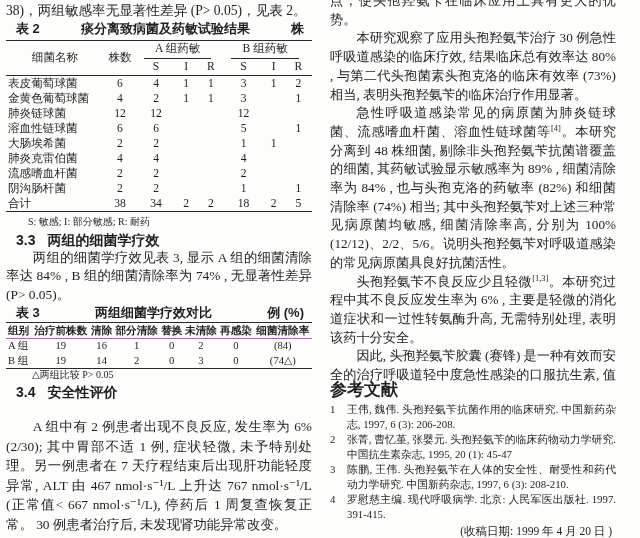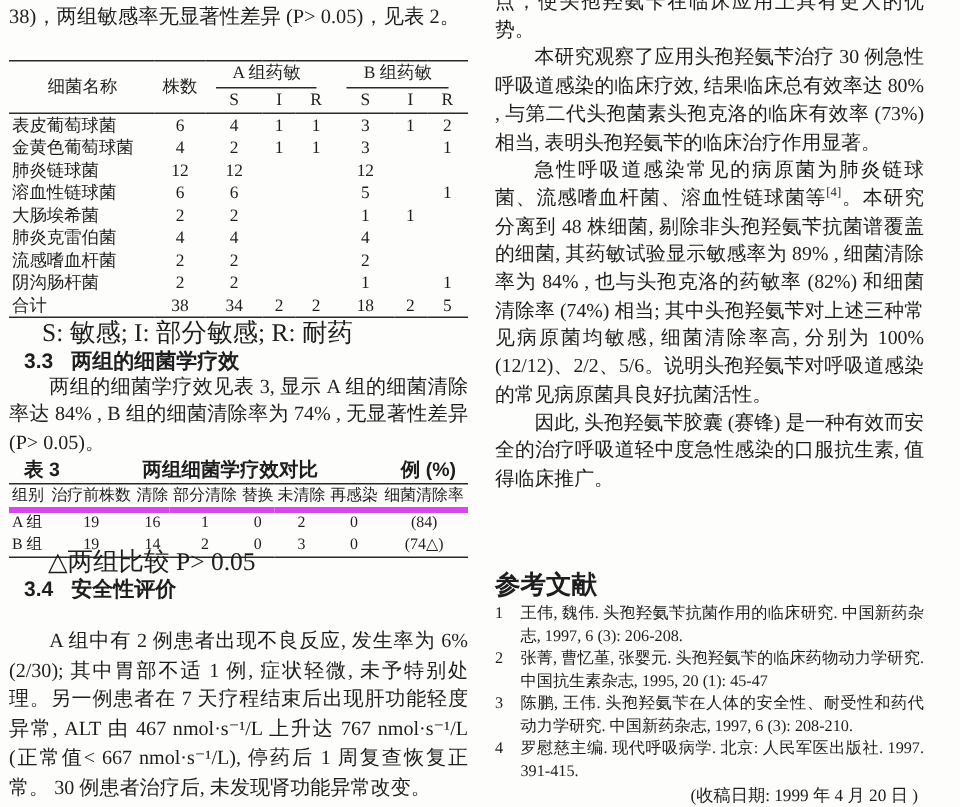--- a/index.html
+++ b/index.html
@@ -29,33 +29,33 @@
   table { border-collapse:collapse; width:100%; }
   .t2 { border-top:1.6px solid #2a2a2a; border-bottom:1.6px solid #2a2a2a; font-size:11.6px; }
   .t2 thead { border-bottom:1px solid #2a2a2a; }
   .t2 th { font-weight:normal; padding:0 1px; line-height:16px; }
   .t2 th.h-bact { text-align:center; padding-left:2px; width:94px; }
   .t2 th.h-n { width:32px; }
   .t2 .grp-line { border-bottom:1px solid #2a2a2a; margin:0 12px 0 6px; padding-bottom:1px; text-align:center; }
   .t2 td { text-align:center; padding:0 1px; line-height:15px; white-space:nowrap; }
   .t2 td.name { text-align:left; padding-left:2px; }
 
-  .tbl-footnote { position:absolute; left:22px; right:0; font-size:17px; line-height:14px; }
+  .tbl-footnote { position:absolute; left:22px; right:0; font-size:10px; line-height:14px; }
   .l-t2note { top:215px; }
 
   .sec-heading { position:absolute; left:0; right:0; font-weight:bold; font-size:14px; line-height:17px;
                  font-family:"Liberation Sans","DejaVu Sans",sans-serif; padding-left:10px; }
   .sec-heading .sec-num { margin-right:12px; }
   .l-s33h { top:232px; }
   .l-s33p { position:absolute; top:249px; left:0; right:0; font-size:13.4px; line-height:18.3px;
             text-align:justify; text-indent:2em; }
   .l-t3cap { top:305px; }
   .l-t3 { position:absolute; top:322px; left:0; right:0; }
   .t3 { border-top:1.6px solid #2a2a2a; border-bottom:1.6px solid #2a2a2a; font-size:10.6px; }
-  .t3 th { font-weight:normal; border-bottom:4px solid #d946ef; padding:0; line-height:15px; white-space:nowrap; }
+  .t3 th { font-weight:bold; border-bottom:1px solid #d946ef; padding:0; line-height:15px; white-space:nowrap; }
   .t3 td { text-align:center; padding:0; line-height:14.5px; white-space:nowrap; }
   .t3 th.c0, .t3 td.c0 { text-align:left; padding-left:2px; }
   .l-t3note { top:368px; padding-left:4px; }
   .l-s34h { top:384px; }
   .l-s34p { position:absolute; top:400px; left:0; right:0; font-size:13.4px; line-height:19.6px;
             text-align:justify; text-indent:2em;margin-top:17px; }
 
   
   .r-paras { position:absolute; top:-8px; left:0; right:0; max-height:396px; overflow:hidden;
              font-size:13.2px; line-height:18.7px; text-align:justify; }
@@ -73,20 +73,25 @@
 </style>
 </head>
 <body>
 
 <div class="page">
 
   <div class="col-left">
 
     <div class="l-intro">38)，两组敏感率无显著性差异 (P&gt; 0.05)，见表 2。</div>
 
+    <div class="tbl-caption l-t2cap">
+      <span class="cap-label">表 2</span>
+      <span class="cap-title">痰分离致病菌及药敏试验结果</span>
+      <span class="cap-unit">株</span>
+    </div>
 
     <div class="l-t2">
       <table class="t2">
         <thead>
           <tr>
             <th rowspan="2" class="h-bact">细菌名称</th>
             <th rowspan="2" class="h-n">株数</th>
             <th colspan="3">
               <div class="grp-line">A 组药敏</div>
             </th>
@@ -258,20 +263,21 @@
     <div class="l-s34p">A 组中有 2 例患者出现不良反应, 发生率为 6% (2/30); 其中胃部不适 1 例, 症状轻微, 未予特别处理。另一例患者在 7 天疗程结束后出现肝功能轻度异常, ALT 由 467 nmol·s⁻¹/L 上升达 767 nmol·s⁻¹/L (正常值&lt; 667 nmol·s⁻¹/L), 停药后 1 周复查恢复正常。 30 例患者治疗后, 未发现肾功能异常改变。</div>
 
   </div>
 
   <div class="col-right">
 
     <div class="r-paras">
       <p class="no-indent">点，使头孢羟氨苄在临床应用上具有更大的优势。</p>
       <p>本研究观察了应用头孢羟氨苄治疗 30 例急性呼吸道感染的临床疗效, 结果临床总有效率达 80% , 与第二代头孢菌素头孢克洛的临床有效率 (73%) 相当, 表明头孢羟氨苄的临床治疗作用显著。</p>
       <p><span>急性呼吸道感染常见的病原菌为肺炎链球菌、流感嗜血杆菌、溶血性链球菌等</span><sup class="cite">[4]</sup><span>。本研究分离到 48 株细菌, 剔除非头孢羟氨苄抗菌谱覆盖的细菌, 其药敏试验显示敏感率为 89% , 细菌清除率为 84% , 也与头孢克洛的药敏率 (82%) 和细菌清除率 (74%) 相当; 其中头孢羟氨苄对上述三种常见病原菌均敏感, 细菌清除率高, 分别为 100% (12/12)、2/2、5/6。说明头孢羟氨苄对呼吸道感染的常见病原菌具良好抗菌活性。</span></p>
+      <p><span>头孢羟氨苄不良反应少且轻微</span><sup class="cite">[1,3]</sup><span>。本研究过程中其不良反应发生率为 6% , 主要是轻微的消化道症状和一过性转氨酶升高, 无需特别处理, 表明该药十分安全。</span></p>
       <p>因此, 头孢羟氨苄胶囊 (赛锋) 是一种有效而安全的治疗呼吸道轻中度急性感染的口服抗生素, 值得临床推广。</p>
     </div>
 
     <div class="refs">
       <div class="refs-heading">参考文献</div>
       <div class="ref-item">
         <span class="ref-num">1</span>
         <span class="ref-text">王伟, 魏伟. 头孢羟氨苄抗菌作用的临床研究. 中国新药杂志, 1997, 6 (3): 206-208.</span>
       </div>
       <div class="ref-item">

